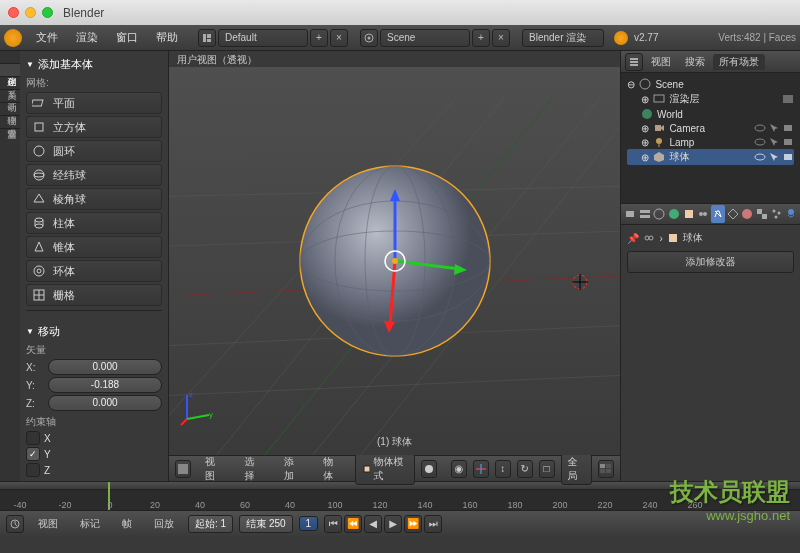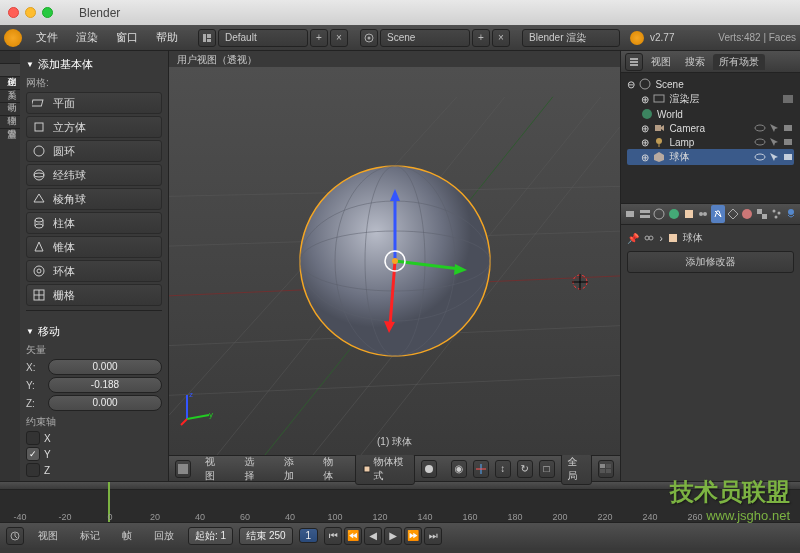--- a/index.html
+++ b/index.html
@@ -4,21 +4,21 @@
 <style>
 * { margin: 0; padding: 0; box-sizing: border-box; font-family: sans-serif; user-select: none; }
 body { width: 800px; height: 553px; background: #393939; overflow: hidden; position: relative; }
 
 
 .titlebar { height: 25px; background: linear-gradient(#e8e8e8, #d0d0d0); display: flex; align-items: center; padding: 0 8px; gap: 6px; }
 .tb-dot { width: 11px; height: 11px; border-radius: 50%; }
 .dot-red { background: #ff5f56; border: 1px solid #e0443e; }
 .dot-yellow { background: #ffbd2e; border: 1px solid #dea123; }
 .dot-green { background: #27c93f; border: 1px solid #1aab29; }
-.tb-title { margin-left: 20px; font-size: 12px; color: #444; }
+.tb-title { margin-left: 4px; font-size: 12px; color: #444; }
 
 
 .menubar { height: 26px; background: linear-gradient(#505050, #3a3a3a); border-bottom: 1px solid #222; display: flex; align-items: center; padding: 0 4px; font-size: 11px; color: #ddd; gap: 2px; }
 .blender-logo { width: 18px; height: 18px; background: radial-gradient(#f5a623, #d88400); border-radius: 50%; margin-right: 4px; }
 .menu-item { padding: 2px 8px; cursor: pointer; }
 .header-widget { background: linear-gradient(#454545, #393939); border: 1px solid #222; border-radius: 3px; height: 18px; display: flex; align-items: center; padding: 0 6px; font-size: 10px; color: #ccc; }
 .header-btn { width: 18px; height: 18px; background: linear-gradient(#454545, #393939); border: 1px solid #222; border-radius: 3px; display:flex; align-items:center; justify-content:center; font-size:10px; color:#bbb; cursor:pointer; }
 .stats { margin-left: auto; font-size: 10px; color: #aaa; }
 
 
@@ -74,21 +74,21 @@
 .prop-tab { width:18px; height:18px; display:flex; align-items:center; justify-content:center; border-radius:2px; cursor:pointer; }
 .prop-tab.active { background:#5680c2; }
 .props-body { flex:1; padding:6px; }
 .breadcrumb { display:flex; align-items:center; gap:4px; font-size:10px; color:#ccc; margin-bottom:6px; }
 .pin-icon { font-size:10px; }
 .modifier-dd { background:linear-gradient(#454545,#393939); border:1px solid #222; border-radius:3px; padding:3px 8px; font-size:10px; color:#ccc; text-align:center; cursor:pointer; }
 
 
 .timeline-area { height: 72px; background:#393939; border-top:1px solid #222; }
 .timeline-hdr { height:8px; background:linear-gradient(#505050,#3a3a3a); border-bottom:1px solid #222; }
-.timeline-ruler { height:32px; background:#2b2b2b; position:relative; display:flex; align-items:flex-end; }
+.timeline-ruler { height:20px; background:#2b2b2b; position:relative; display:flex; align-items:flex-end; }
 .ruler-tick { position:absolute; bottom:0; font-size:9px; color:#999; transform:translateX(-50%); }
 .playhead { position:absolute; top:0; bottom:0; width:2px; background:#7cb342; }
 .playhead-top { position:absolute; top:-8px; height:8px; width:100%; }
 .timeline-footer { height:26px; background:linear-gradient(#505050,#3a3a3a); border-top:1px solid #222; display:flex; align-items:center; padding:0 6px; gap:6px; font-size:10px; color:#ccc; }
 .num-box { background:linear-gradient(#585858,#4a4a4a); border:1px solid #222; border-radius:3px; padding:1px 6px; font-size:10px; color:#eee; }
 .play-controls { display:flex; gap:2px; }
 
 
 .watermark { position:absolute; right:10px; bottom:30px; text-align:right; }
 .wm-big { font-size:24px; font-weight:bold; color:#7cb342; text-shadow:1px 1px 2px rgba(0,0,0,0.5); }
@@ -131,21 +131,21 @@
         <circle cx="5" cy="5" r="4" fill="none" stroke="#aaa"></circle>
         <circle cx="5" cy="5" r="1.5" fill="#aaa"></circle>
       </svg>
     </div>
   <div class="header-widget" style="width:90px">
       <span>Scene</span>
     </div>
   <div class="header-btn">+</div>
   <div class="header-btn">×</div>
   <div style="width:8px"></div>
-  <div class="header-widget" style="width:98px">
+  <div class="header-widget" style="width:82px">
       <span>Blender 渲染</span>
     </div>
   <div style="width:6px"></div>
   <div class="blender-logo" style="width:14px;height:14px"></div>
   <span style="font-size:10px;color:#ccc">v2.77</span>
   <span class="stats">Verts:482 | Faces</span>
 </div>
 
 <div class="main">
 

